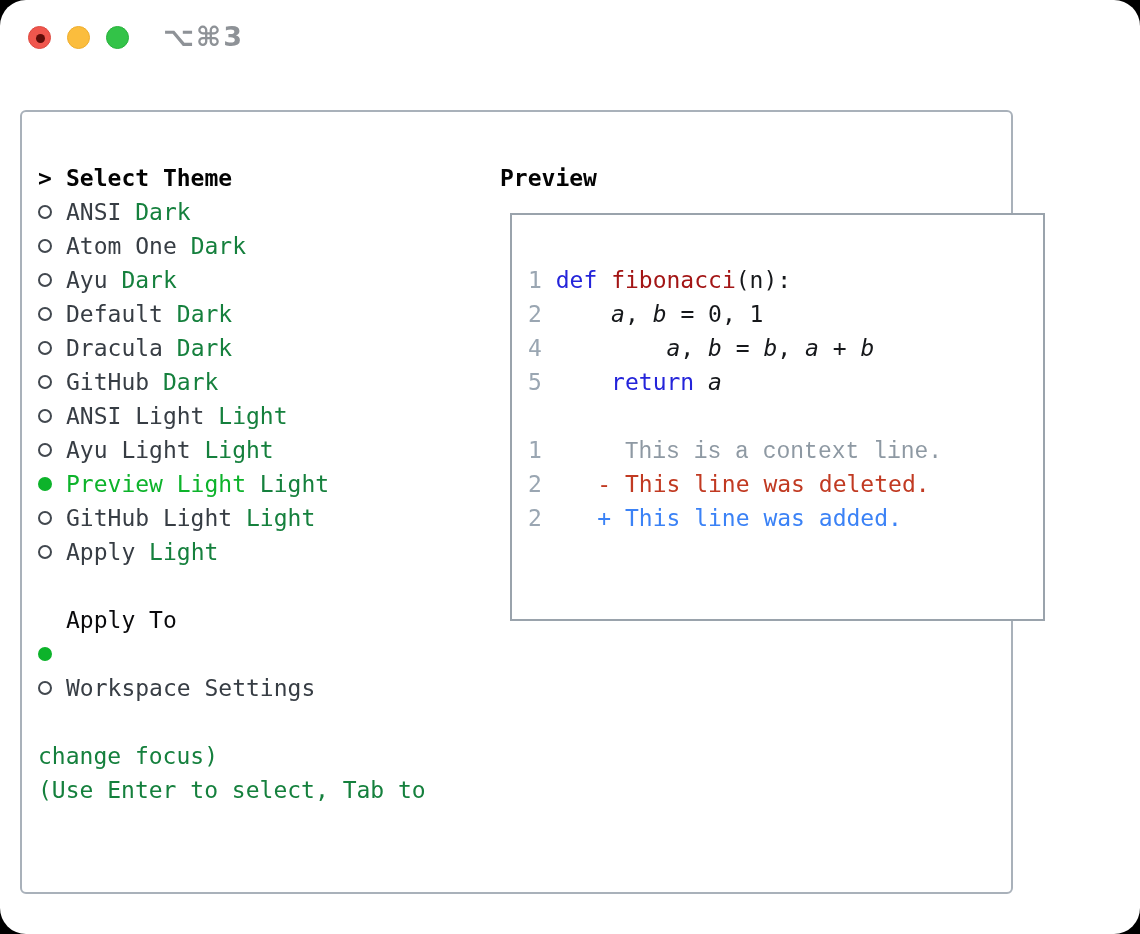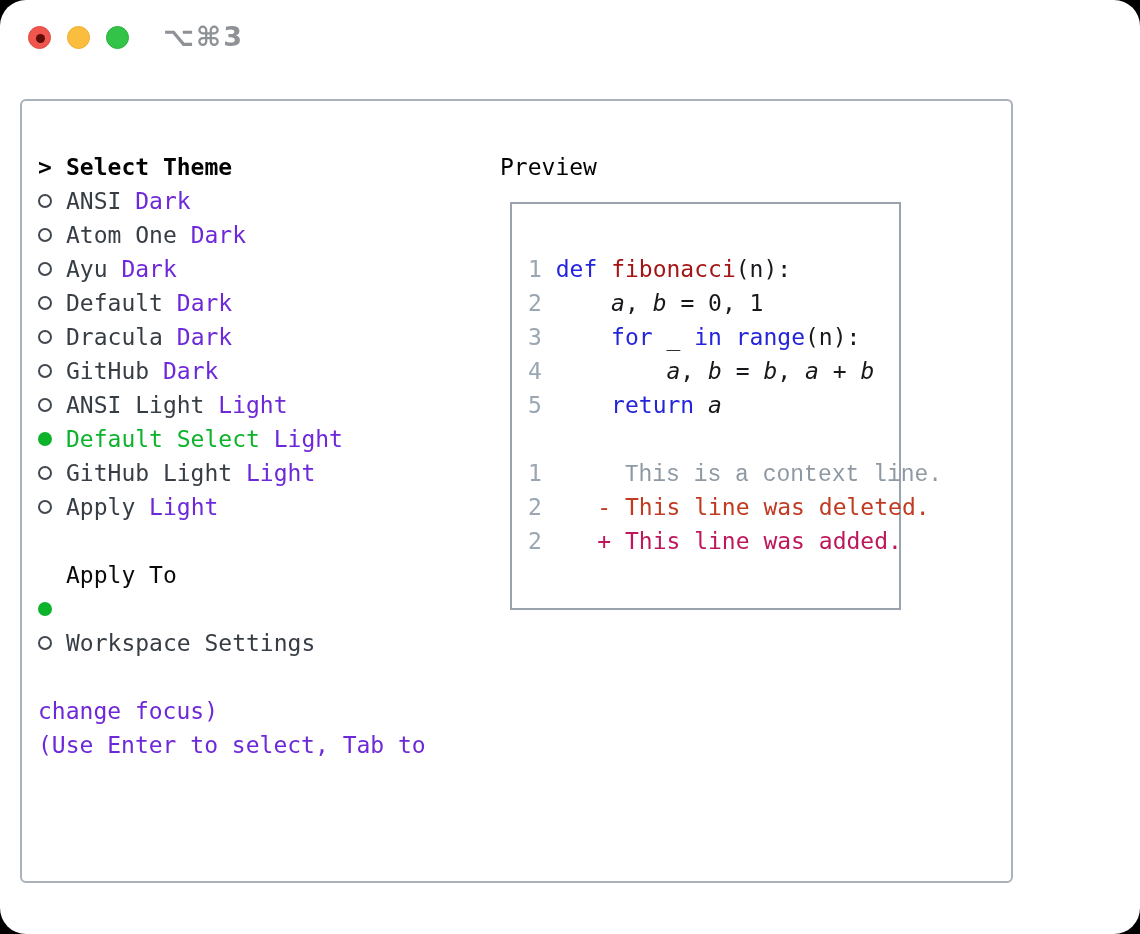--- a/index.html
+++ b/index.html
@@ -14,54 +14,54 @@
   .tl.red .dot{position:absolute;left:7px;top:7px;width:9px;height:9px;border-radius:50%;background:#5f0d09;}
   .tl.yellow{left:67px;background:#fbbd3d;border:1px solid #eead2c;}
   .tl.green{left:106px;background:#33c348;border:1px solid #28b13c;}
   .title{
     position:absolute;left:163px;top:21px;font-size:27px;font-weight:bold;
     color:#8e9297;letter-spacing:2px;
     font-family:"DejaVu Sans","Liberation Sans",sans-serif;
   }
   
   .panel{
-    position:absolute;left:20px;top:99px;width:993px;height:784px;
+    position:absolute;left:20px;top:110px;width:993px;height:784px;
     border:2px solid #a9b1ba;border-radius:6px;box-sizing:border-box;background:#fff;
   }
   
   .left{position:absolute;left:16px;top:49px;font-size:23px;color:#373d44;}
   .row{height:34px;line-height:34px;white-space:pre;}
   .gut{display:inline-block;width:28px;vertical-align:top;}
   .circ{display:inline-block;width:14px;height:14px;border:2px solid #42484f;border-radius:50%;
         box-sizing:border-box;vertical-align:middle;margin-top:-4px;}
   .circ.sel{background:#0db32b;border-color:#0db32b;}
   .hdg{font-weight:bold;color:#030303;}
   .prompt{font-weight:bold;color:#030303;}
-  .muted{color:#6d28d9;}
+  .muted{color:#15803d;}
   .grn{color:#0db32b;}
   .subhead{color:#0a0a0c;}
   
   .preview-heading{
     position:absolute;left:478px;top:49px;height:34px;line-height:34px;
-    font-size:23px;font-weight:normal;color:#030303;
+    font-size:23px;font-weight:bold;color:#030303;
   }
   .preview-box{
-    position:absolute;left:488px;top:101px;width:391px;height:408px;
+    position:absolute;left:488px;top:101px;width:535px;height:408px;
     border:2px solid #9aa3ac;box-sizing:border-box;background:#fff;
   }
   .code{position:absolute;left:16px;top:48px;font-size:23px;}
   .crow{height:34px;line-height:34px;white-space:pre;}
   .ln{color:#9aa6b2;}
   .kw{color:#2424da;}
   .fn{color:#a31515;}
   .pl{color:#16181b;}
   .va{color:#16181b;font-style:italic;}
   .ctx{color:#8e99a3;font-family:Liberation Mono, monospace;}
   .del{color:#c13a22;}
-  .add{color:#be185d;}
+  .add{color:#3b82f6;}
 </style>
 </head>
 <body>
 
 <div class="window">
 
   <span class="tl red">
       <span class="dot"></span>
     </span>
   <span class="tl yellow"></span>
@@ -72,39 +72,39 @@
 
     <div class="left" id="left-pane">
         <div class="row"><span class="gut"><span class="prompt">&gt;</span></span><span class="hdg">Select Theme</span></div>
         <div class="row"><span class="gut"><span class="circ"></span></span><span class="">ANSI</span><span class="muted"> Dark</span></div>
         <div class="row"><span class="gut"><span class="circ"></span></span><span class="">Atom One</span><span class="muted"> Dark</span></div>
         <div class="row"><span class="gut"><span class="circ"></span></span><span class="">Ayu</span><span class="muted"> Dark</span></div>
         <div class="row"><span class="gut"><span class="circ"></span></span><span class="">Default</span><span class="muted"> Dark</span></div>
         <div class="row"><span class="gut"><span class="circ"></span></span><span class="">Dracula</span><span class="muted"> Dark</span></div>
         <div class="row"><span class="gut"><span class="circ"></span></span><span class="">GitHub</span><span class="muted"> Dark</span></div>
         <div class="row"><span class="gut"><span class="circ"></span></span><span class="">ANSI Light</span><span class="muted"> Light</span></div>
-        <div class="row"><span class="gut"><span class="circ sel"></span></span><span class="grn">Default Select</span><span class="muted"> Light</span></div>
+        <div class="row"><span class="gut"><span class="circ"></span></span><span class="">Ayu Light</span><span class="muted"> Light</span></div>
+        <div class="row"><span class="gut"><span class="circ sel"></span></span><span class="grn">Preview Light</span><span class="muted"> Light</span></div>
         <div class="row"><span class="gut"><span class="circ"></span></span><span class="">GitHub Light</span><span class="muted"> Light</span></div>
         <div class="row"><span class="gut"><span class="circ"></span></span><span class="">Apply</span><span class="muted"> Light</span></div>
         <div class="row"></div>
         <div class="row"><span class="gut"></span><span class="subhead">Apply To</span></div>
         <div class="row"><span class="gut"><span class="circ sel"></span></span></div>
         <div class="row"><span class="gut"><span class="circ"></span></span><span class="">Workspace Settings</span></div>
         <div class="row"></div>
         <div class="row"><span class="muted">change focus)</span></div>
         <div class="row"><span class="muted">(Use Enter to select, Tab to</span></div>
       </div>
 
     <div class="preview-heading">Preview</div>
 
     <div class="preview-box">
       <div class="code" id="code-pane">
           <div class="crow"><span class="ln">1</span><span class="pl"> </span><span class="kw">def</span><span class="pl"> </span><span class="fn">fibonacci</span><span class="pl">(n):</span></div>
           <div class="crow"><span class="ln">2</span><span class="pl">     </span><span class="va">a</span><span class="pl">, </span><span class="va">b</span><span class="pl"> = 0, 1</span></div>
-          <div class="crow"><span class="ln">3</span><span class="pl">     </span><span class="kw">for</span><span class="pl"> _ </span><span class="kw">in</span><span class="pl"> </span><span class="kw">range</span><span class="pl">(n):</span></div>
           <div class="crow"><span class="ln">4</span><span class="pl">         </span><span class="va">a</span><span class="pl">, </span><span class="va">b</span><span class="pl"> = </span><span class="va">b</span><span class="pl">, </span><span class="va">a</span><span class="pl"> + </span><span class="va">b</span></div>
           <div class="crow"><span class="ln">5</span><span class="pl">     </span><span class="kw">return</span><span class="pl"> </span><span class="va">a</span></div>
           <div class="crow"></div>
           <div class="crow"><span class="ln">1</span><span class="ctx">      This is a context line.</span></div>
           <div class="crow"><span class="ln">2</span><span class="del">    - This line was deleted.</span></div>
           <div class="crow"><span class="ln">2</span><span class="add">    + This line was added.</span></div>
         </div>
     </div>
 
   </div>

